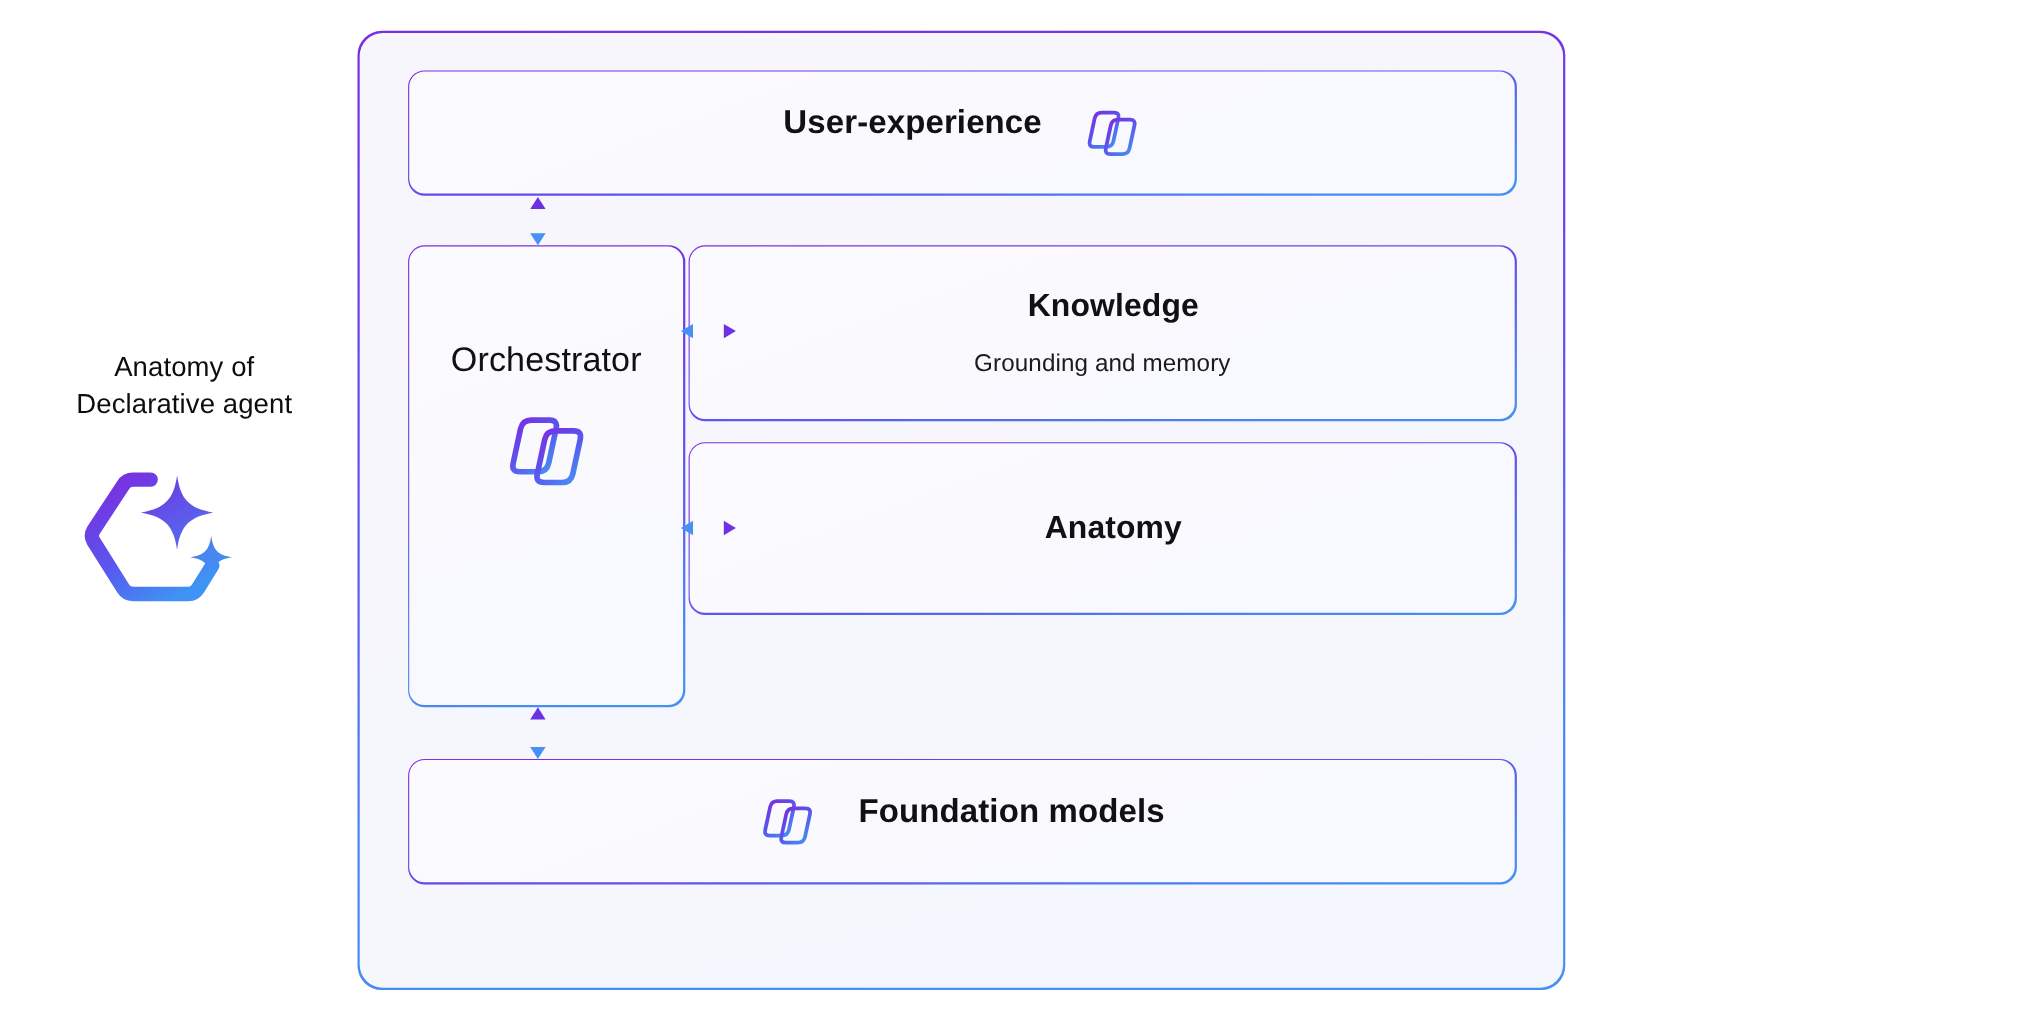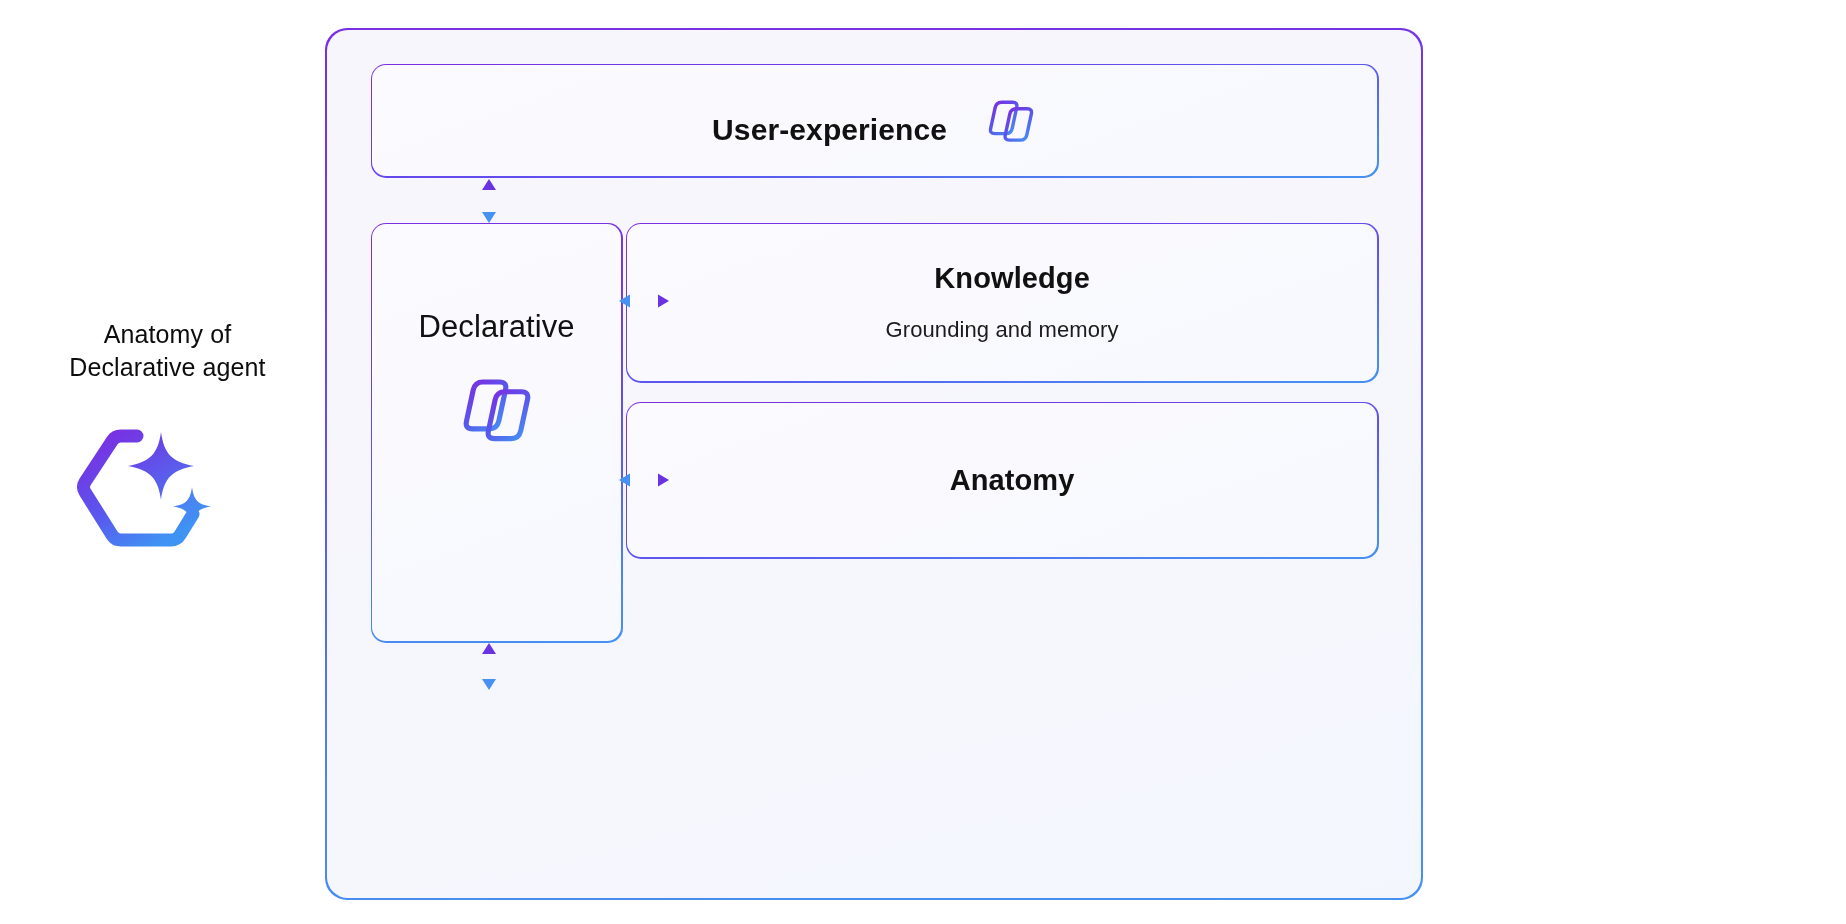--- a/index.html
+++ b/index.html
@@ -27,21 +27,21 @@
       display:flex; align-items:center; justify-content:center; position:relative; }
 
   
   .card-ux     { left:44px;  top:34px;  width:1008px; height:114px; }
   .card-orch   { left:44px;  top:193px; width:252px;  height:420px; }
   .card-know   { left:299px; top:193px; width:753px;  height:160px; }
   .card-skills { left:299px; top:372px; width:753px;  height:157px; }
   .card-found  { left:44px;  top:660px; width:1008px; height:114px; }
 
   
-  .row-flex { display:flex; align-items:flex-end; justify-content:center; gap:38px; }
+  .row-flex { display:flex; align-items:flex-start; justify-content:center; gap:38px; }
   .title-lg { font-size:30px; font-weight:700; color:#111111; letter-spacing:.1px; }
   .stack { display:flex; flex-direction:column; align-items:center; justify-content:center; gap:9px; }
   .title-md { font-size:29px; font-weight:700; color:#111111; letter-spacing:.1px;margin-left:20px; }
   .sub-md { font-size:22px; font-weight:400; color:#1b1b1b; letter-spacing:.1px;margin-top:13px; }
   .orch-stack { display:flex; flex-direction:column; align-items:center; justify-content:center; gap:26px; margin-top:-108px; }
   .title-orch { font-size:31px; font-weight:400; color:#111111; letter-spacing:.1px; }
 
   
   .conn { position:absolute; }
   .conn-ux-orch { left:148px; top:148px; width:28px; height:46px; }
@@ -123,21 +123,21 @@
                 </g>
               </svg>
             </span>
           </div>
         </div>
       </div>
 
       <div class="card card-orch">
         <div class="card-inner">
           <div class="orch-stack">
-            <span class="title-orch">Declarative</span>
+            <span class="title-orch">Orchestrator</span>
             <span>
               <svg viewBox="0 0 64 64" width="78" height="78">
                 <g fill="none" stroke="url(#gradCopilot)" stroke-width="4.2" stroke-linejoin="round">
                   <path d="M20.5 9 H34 Q40.5 9 39 15.5 L33.5 41 Q32 47.5 25.5 47.5 H12 Q5.5 47.5 7 41 L12.5 15.5 Q14 9 20.5 9 Z"></path>
                   <path d="M38.5 17 H52 Q58.5 17 57 23.5 L51.5 49 Q50 55.5 43.5 55.5 H30 Q23.5 55.5 25 49 L30.5 23.5 Q32 17 38.5 17 Z"></path>
                 </g>
               </svg>
             </span>
           </div>
         </div>
@@ -153,20 +153,35 @@
       </div>
 
       <div class="card card-skills">
         <div class="card-inner">
           <div class="stack">
             <span class="title-md">Anatomy</span>
           </div>
         </div>
       </div>
 
+      <div class="card card-found">
+        <div class="card-inner">
+          <div class="row-flex">
+            <span>
+              <svg viewBox="0 0 64 64" width="52" height="52">
+                <g fill="none" stroke="url(#gradCopilot)" stroke-width="4.2" stroke-linejoin="round">
+                  <path d="M20.5 9 H34 Q40.5 9 39 15.5 L33.5 41 Q32 47.5 25.5 47.5 H12 Q5.5 47.5 7 41 L12.5 15.5 Q14 9 20.5 9 Z"></path>
+                  <path d="M38.5 17 H52 Q58.5 17 57 23.5 L51.5 49 Q50 55.5 43.5 55.5 H30 Q23.5 55.5 25 49 L30.5 23.5 Q32 17 38.5 17 Z"></path>
+                </g>
+              </svg>
+            </span>
+            <span class="title-lg">Foundation models</span>
+          </div>
+        </div>
+      </div>
 
       <div class="conn conn-ux-orch">
         <svg viewBox="0 0 28 46" width="28" height="46">
           <line x1="14" y1="9" x2="14" y2="37" stroke="url(#gradVert)" stroke-width="3"></line>
           <path d="M14 1 L21 12 H7 Z" fill="#6a32e2"></path>
           <path d="M14 45 L21 34 H7 Z" fill="#4691f2"></path>
         </svg>
       </div>
 
       <div class="conn conn-orch-found">

